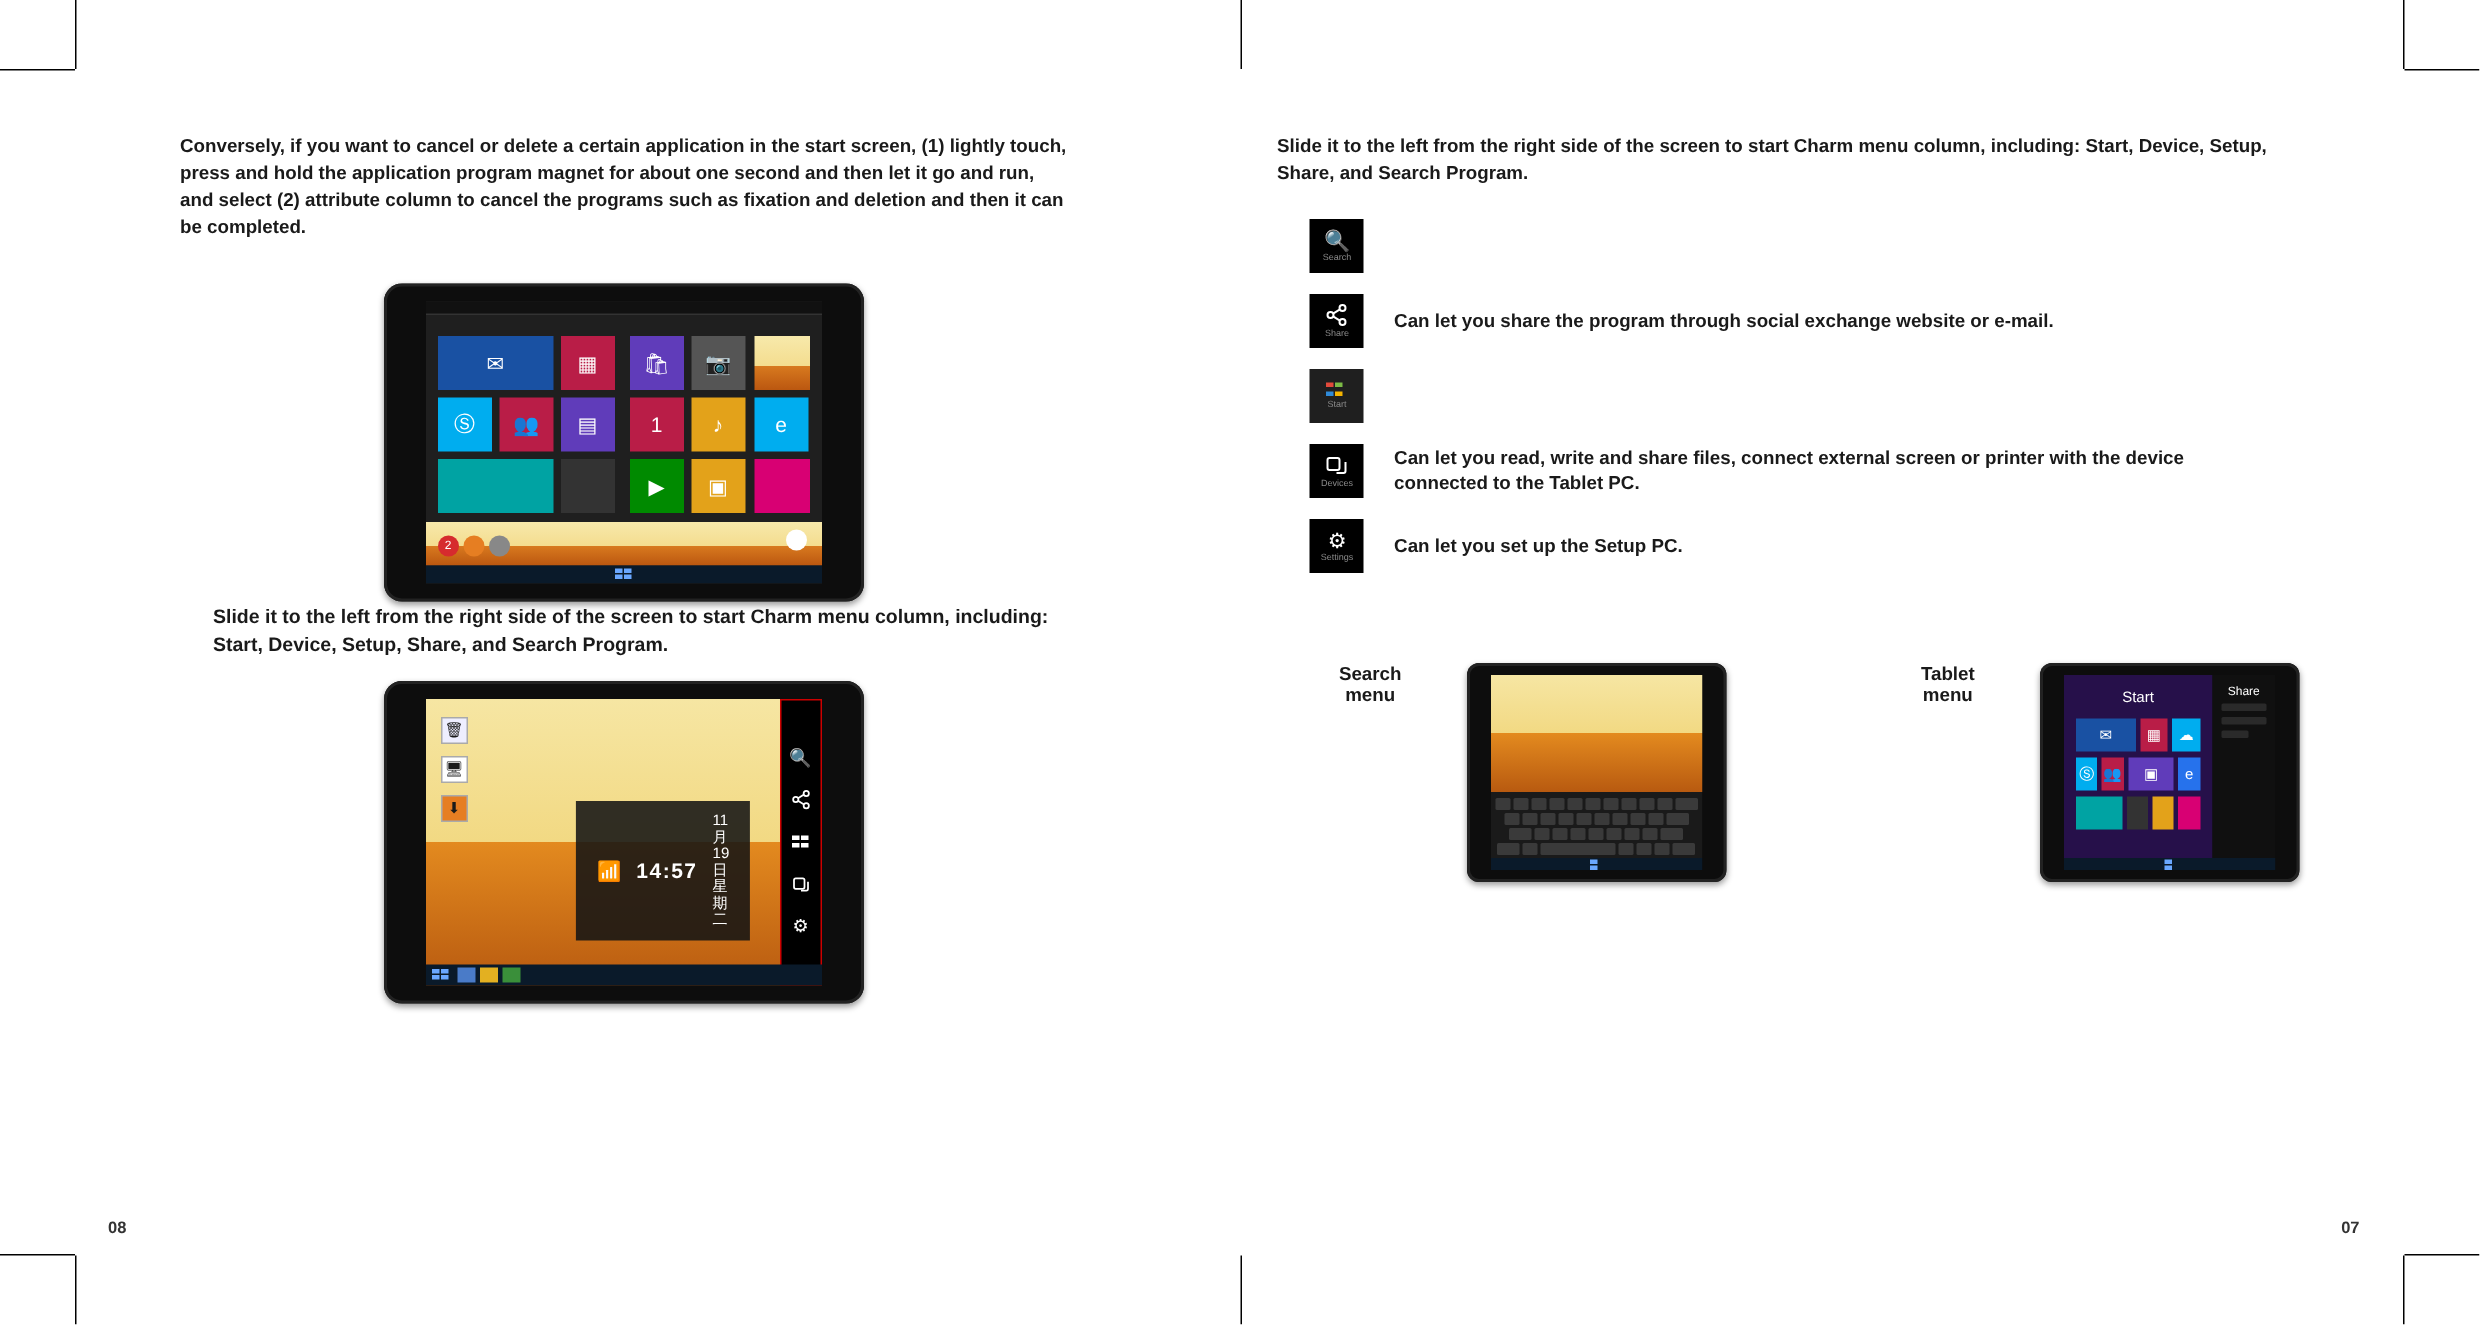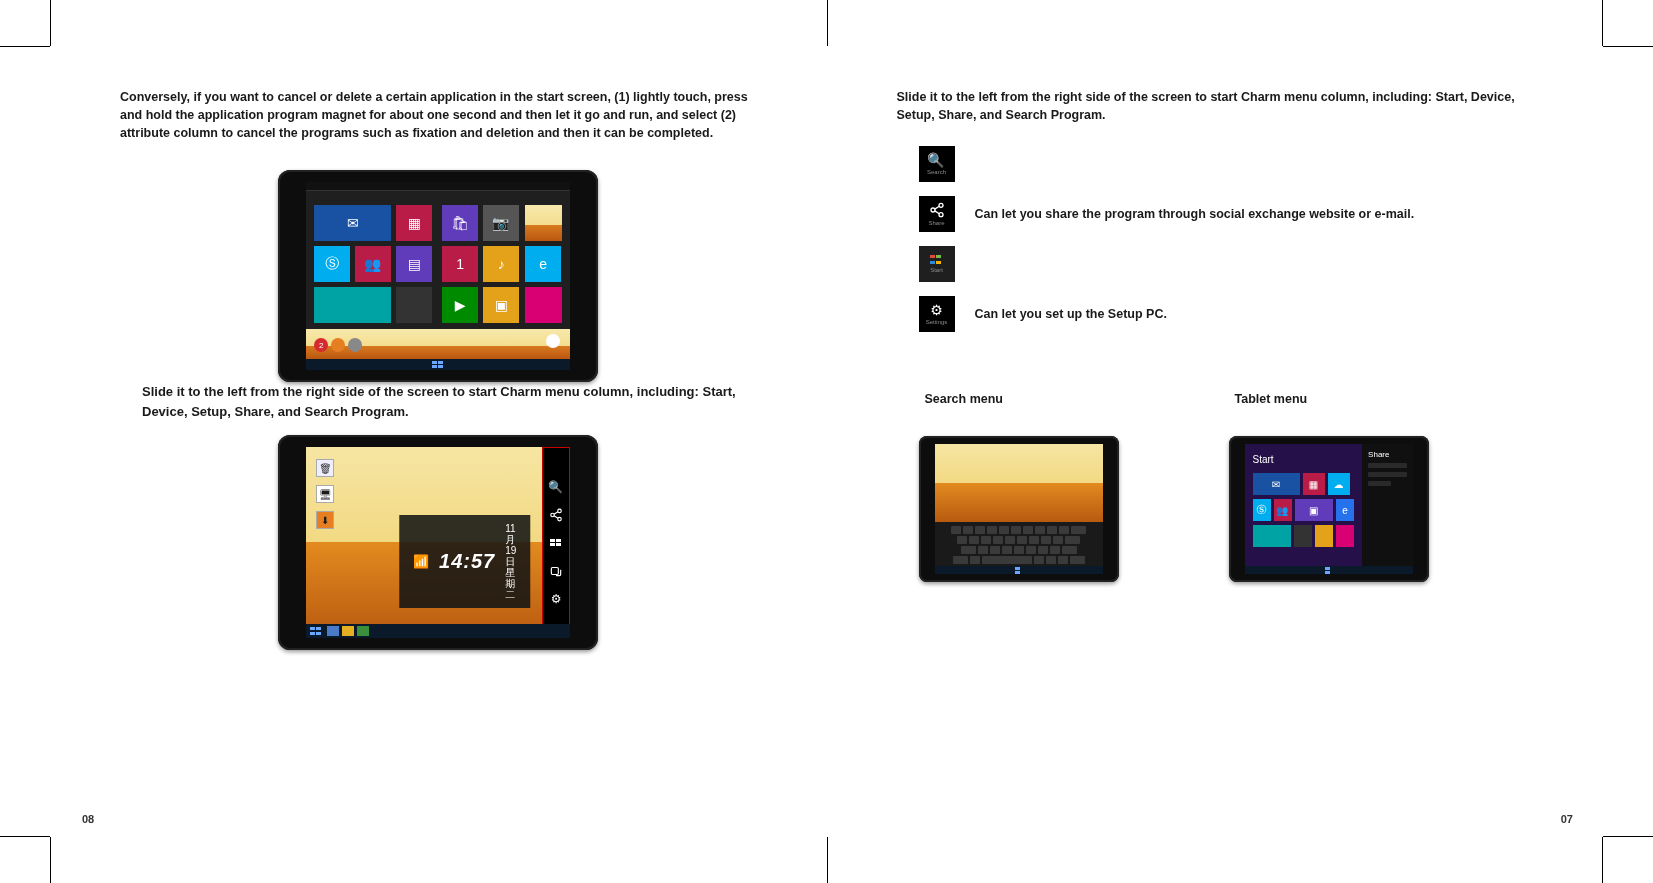--- a/index.html
+++ b/index.html
@@ -58,21 +58,21 @@
     margin-bottom: 14px;
   }
 
   .page-num {
     position: absolute;
     bottom: 12px;
     font-size: 11px;
     color: #333;
     font-weight: bold;
   }
-  .page-left .page-num { left: 32px; }
+  .page-left .page-num { left: 22px; }
   .page-right .page-num { right: 30px; }
 
   
   .tablet {
     position: relative;
     background: #0d0d0d;
     border-radius: 12px;
     box-shadow: 0 2px 4px rgba(0,0,0,.4), inset 0 0 0 2px #222;
   }
   .tablet .screen {
@@ -148,21 +148,21 @@
   .desk-icons { position:absolute; top:12px; left:10px; display:flex; flex-direction:column; gap:8px; }
   .desk-icon { width:18px; height:18px; background:#fff; border:1px solid #aaa; font-size:10px; display:flex; align-items:center; justify-content:center; }
   .desk-icon.recycle { background:#eef; }
   .desk-icon.dl { background:#e67e22; }
   .clock {
     position:absolute; bottom:30px; left:60%; transform:translateX(-50%);
     background:rgba(20,20,20,.88); color:#fff; padding:8px 14px;
     display:flex; align-items:center; gap:10px;
   }
   .clock .net { font-size:13px; }
-  .clock .time { font-size:20px; font-weight:bold; letter-spacing:1px;font-style:italic; }
+  .clock .time { font-size:14px; font-weight:bold; letter-spacing:1px; }
   .clock .date { font-size:10px; line-height:1.1; }
   .fig2 .taskbar {
     position:absolute; bottom:0; left:0; right:0; height:14px;
     background:#0a1a2a; display:flex; align-items:center; gap:3px; padding:0 4px;
   }
   .fig2 .taskbar .winbtn { margin-right:2px; }
   .tb-icon { width:12px; height:10px; background:#4a7bc8; }
   .tb-icon.y { background:#e3b021; }
   .tb-icon.g { background:#3a8f3a; }
   .charm-bar {
@@ -199,21 +199,21 @@
   .charm-desc {
     font-size:12.5px; font-weight:bold; line-height:1.35;
     max-width: 560px;
   }
 
   .menu-figs {
     display:flex; gap:110px;
     margin-left: 22px;
     margin-top: 60px;
   }
-  .menu-fig { display:flex; flex-direction:column; align-items:flex-start; gap:30px; }
+  .menu-fig { display:flex; flex-direction:row; align-items:flex-start; gap:30px;text-align:center; }
   .menu-fig-title { font-size:12.5px; font-weight:bold; margin-left:6px; }
 
   .tablet.sm { width: 200px; height: 146px; border-radius:8px; }
   .tablet.sm .screen { top:8px; left:16px; right:16px; bottom:8px; }
 
   
   .search-scr { position:absolute; inset:0; display:flex; flex-direction:column; }
   .search-top { flex:1; background: linear-gradient(180deg,#f6e6a3 0%, #f2d983 50%, #e38a1f 50%, #b85a10 100%); }
   .keyboard {
     background:#1a1a1a; padding:4px 3px 2px 3px;
@@ -426,20 +426,32 @@
                 <span></span>
                 <span></span>
                 <span></span>
                 <span></span>
               </span>
           </span>
           <span class="lbl">Start</span>
         </div>
       </div>
 
+      <div class="charm-row">
+        <div class="charm-tile">
+          <span class="ico">
+            <svg width="16" height="16" viewBox="0 0 24 24" fill="none" stroke="#fff" stroke-width="2">
+                <rect x="3" y="5" width="12" height="12" rx="2"></rect>
+                <path d="M21 9v9a2 2 0 0 1-2 2h-7"></path>
+              </svg>
+          </span>
+          <span class="lbl">Devices</span>
+        </div>
+        <div class="charm-desc">Can let you read, write and share files, connect external screen or printer with the device connected to the Tablet PC.</div>
+      </div>
 
       <div class="charm-row">
         <div class="charm-tile">
           <span class="ico">⚙</span>
           <span class="lbl">Settings</span>
         </div>
         <div class="charm-desc">Can let you set up the Setup PC.</div>
       </div>
 
     </div>

